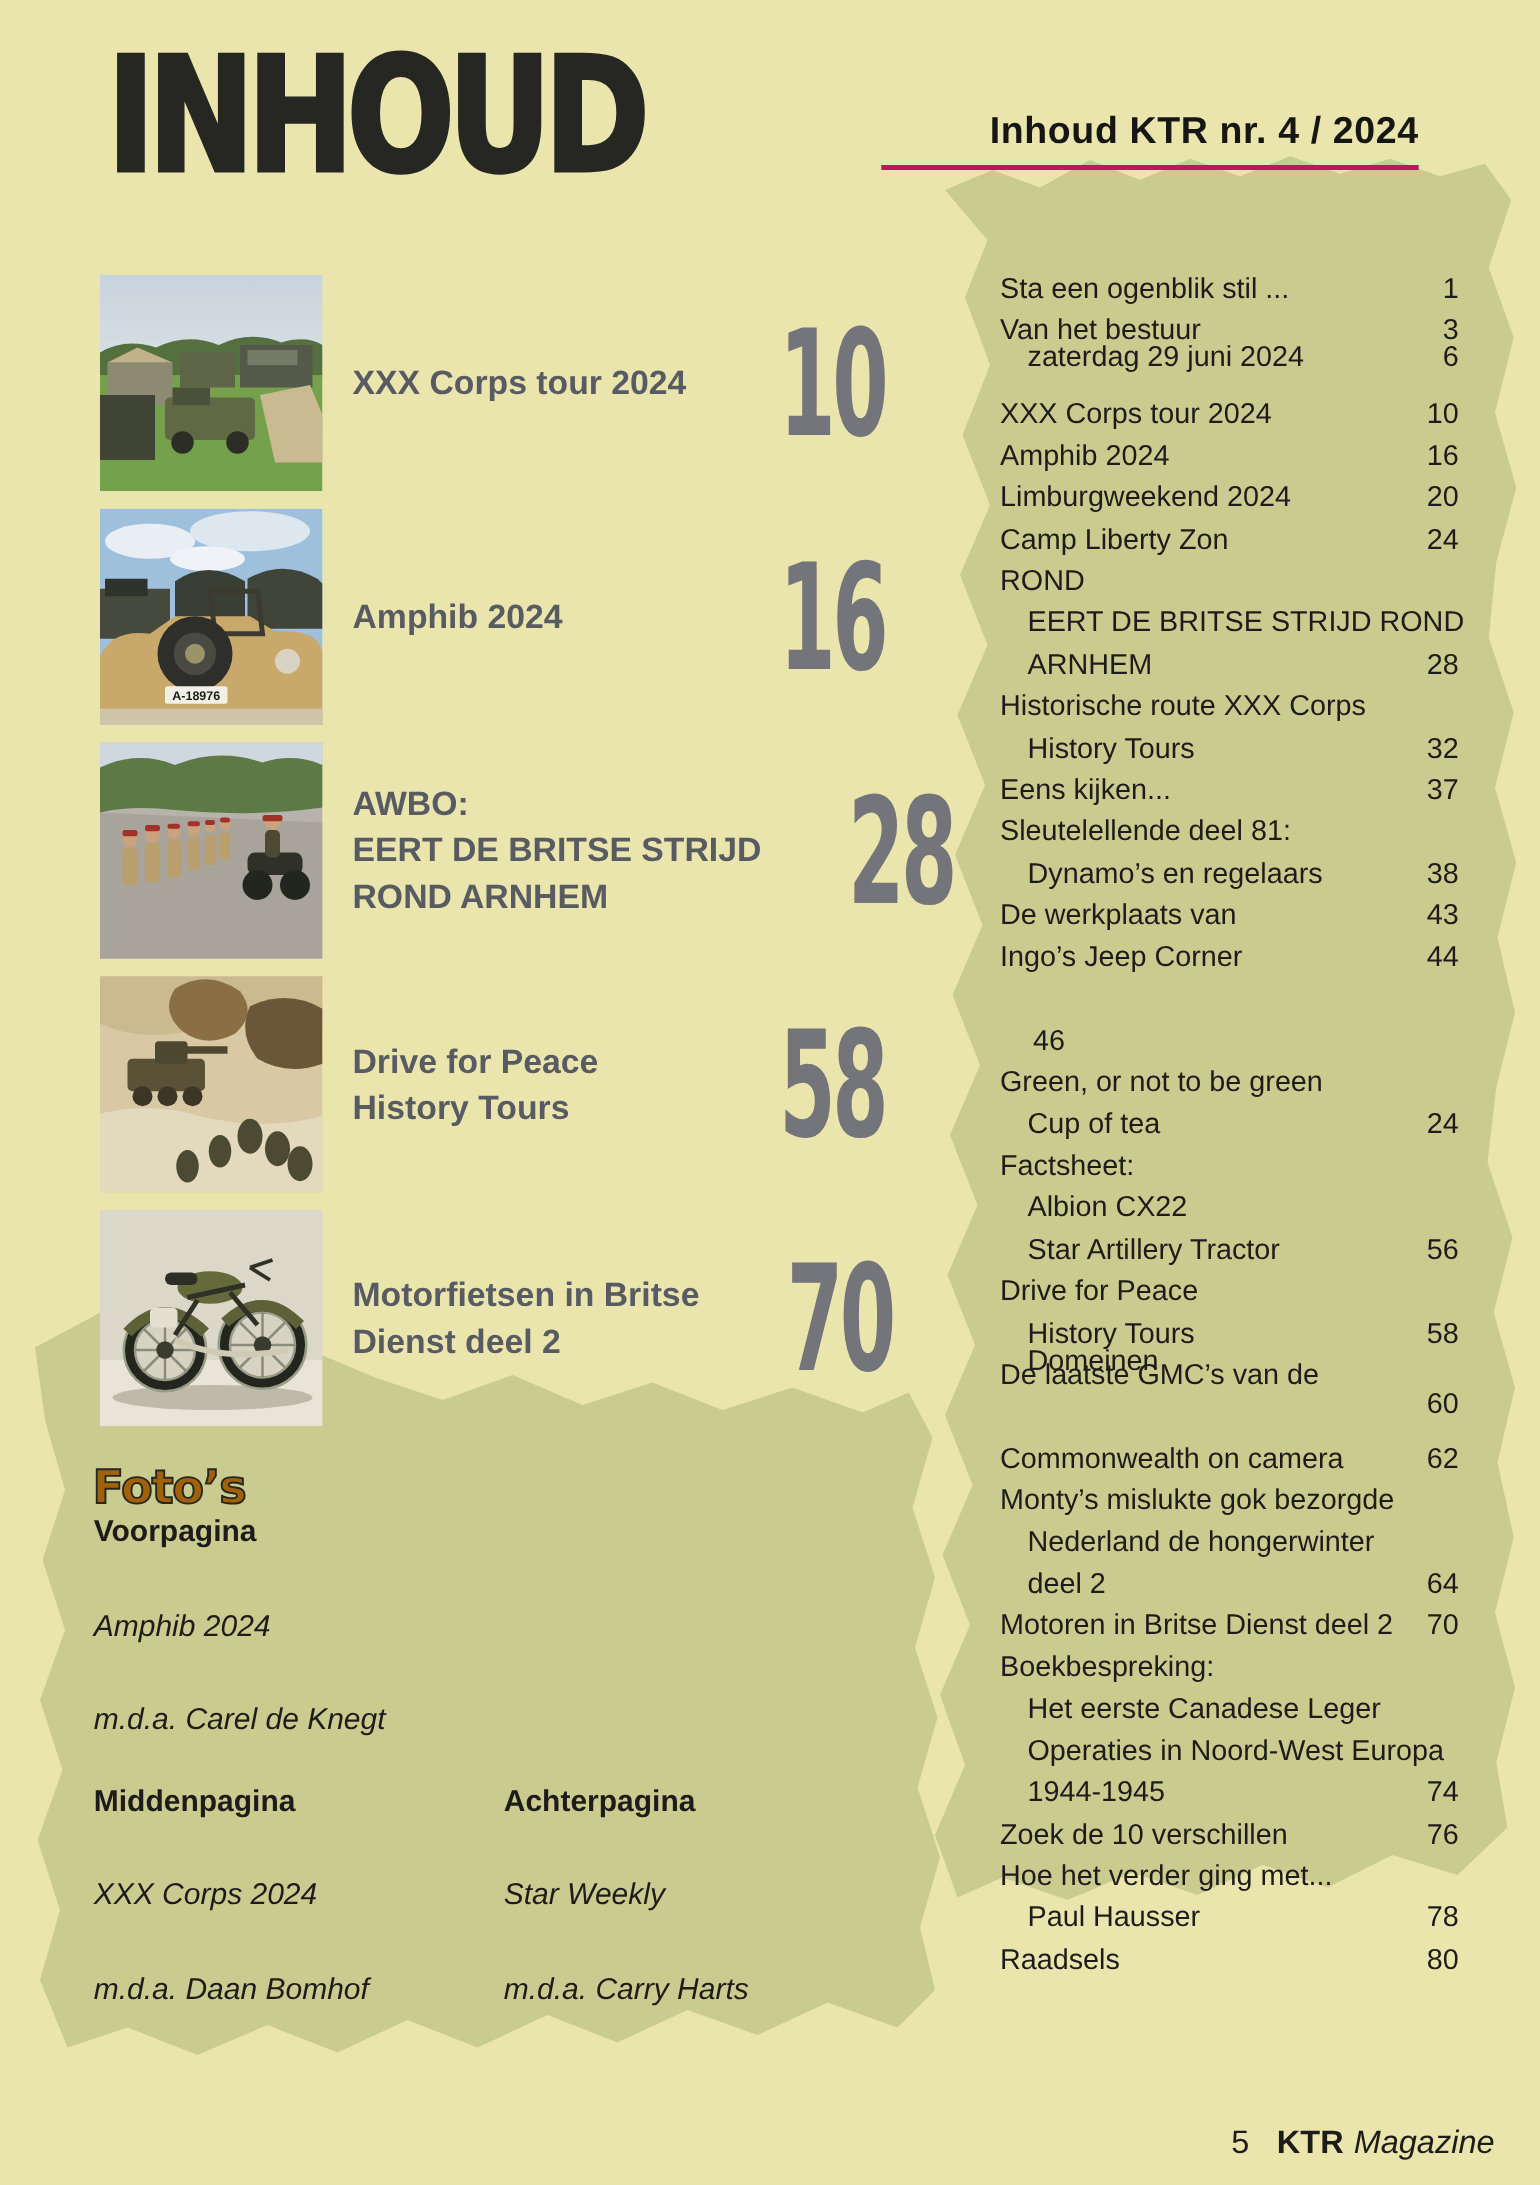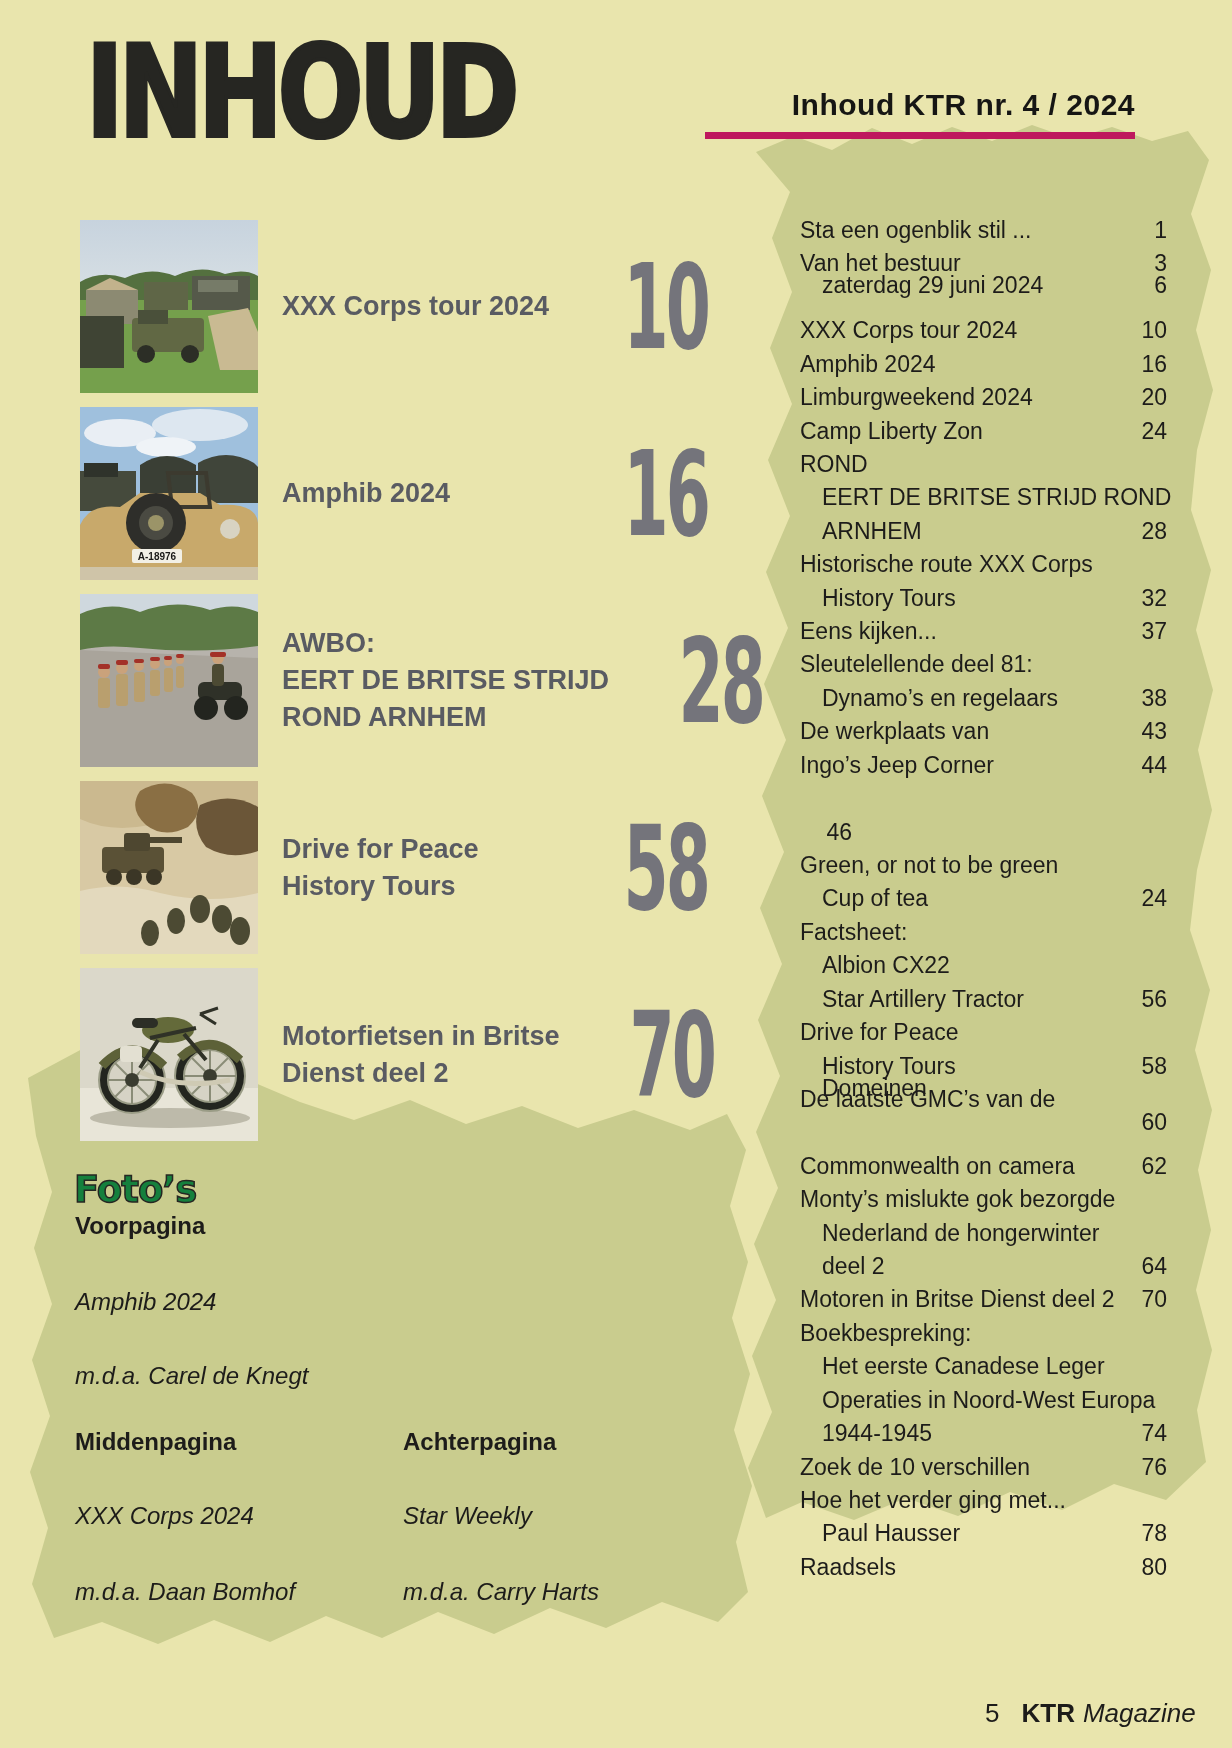--- a/index.html
+++ b/index.html
@@ -8,42 +8,42 @@
   .bg{position:absolute;left:0;top:0;width:1232px;height:1748px;}
 
   
   .page-title{position:absolute;left:86px;top:30px;font-family:"DejaVu Sans",sans-serif;
     font-weight:900;font-size:126px;line-height:1;letter-spacing:-6px;color:#262622;
     -webkit-text-stroke:4px #262622;transform:scaleX(.80);transform-origin:left top;white-space:nowrap;}
 
   
   .toc-header{position:absolute;left:705px;top:88px;width:430px;text-align:right;
     font-weight:bold;font-size:30px;letter-spacing:.5px;color:#161614;
-    padding-bottom:10px;border-bottom:7px solid #be185d;}
+    padding-bottom:10px;border-bottom:4px solid #be185d;}
 
   
   .feature{position:absolute;left:80px;width:628px;height:173px;display:flex;align-items:center;}
   .thumb{width:178px;height:173px;flex:0 0 178px;display:block;}
   .f-title{flex:1;margin-left:24px;font-weight:bold;font-size:27px;line-height:37px;
     color:#595b62;white-space:nowrap;}
   .f-num{flex:0 0 100px;text-align:right;}
   .f-num span{display:inline-block;font-family:"DejaVu Sans",sans-serif;font-weight:900;
     font-size:118px;line-height:1;color:#74747b;letter-spacing:-5px;
     transform:scaleX(.55);transform-origin:right center;}
 
   
   #toc-rows{position:absolute;left:800px;top:213px;width:367px;}
   .trow{position:absolute;left:0;width:367px;height:34px;display:flex;font-size:23px;line-height:34px;white-space:nowrap;}
   .trow .ttitle{flex:1;overflow:visible;}
   .trow.indent .ttitle{padding-left:22px;}
   .trow .tpage{flex:0 0 52px;text-align:right;}
 
   
   .fotos-heading{position:absolute;left:74px;top:1168px;font-family:"DejaVu Sans",sans-serif;
-    font-weight:900;font-size:37px;color:#15803d;-webkit-text-stroke:1.5px #262622;letter-spacing:-1px;}
+    font-weight:900;font-size:37px;color:#a16207;-webkit-text-stroke:1.5px #262622;letter-spacing:-1px;}
   .foto-item{position:absolute;font-size:24px;}
   .b{font-weight:bold;}
   .i{font-style:italic;}
 
   
   .footer{position:absolute;left:985px;top:1698px;font-size:26px;white-space:nowrap;}
   .footer .pn{margin-right:22px;}
   .footer .mag-b{font-weight:bold;margin-right:8px;}
 </style>
 </head>

